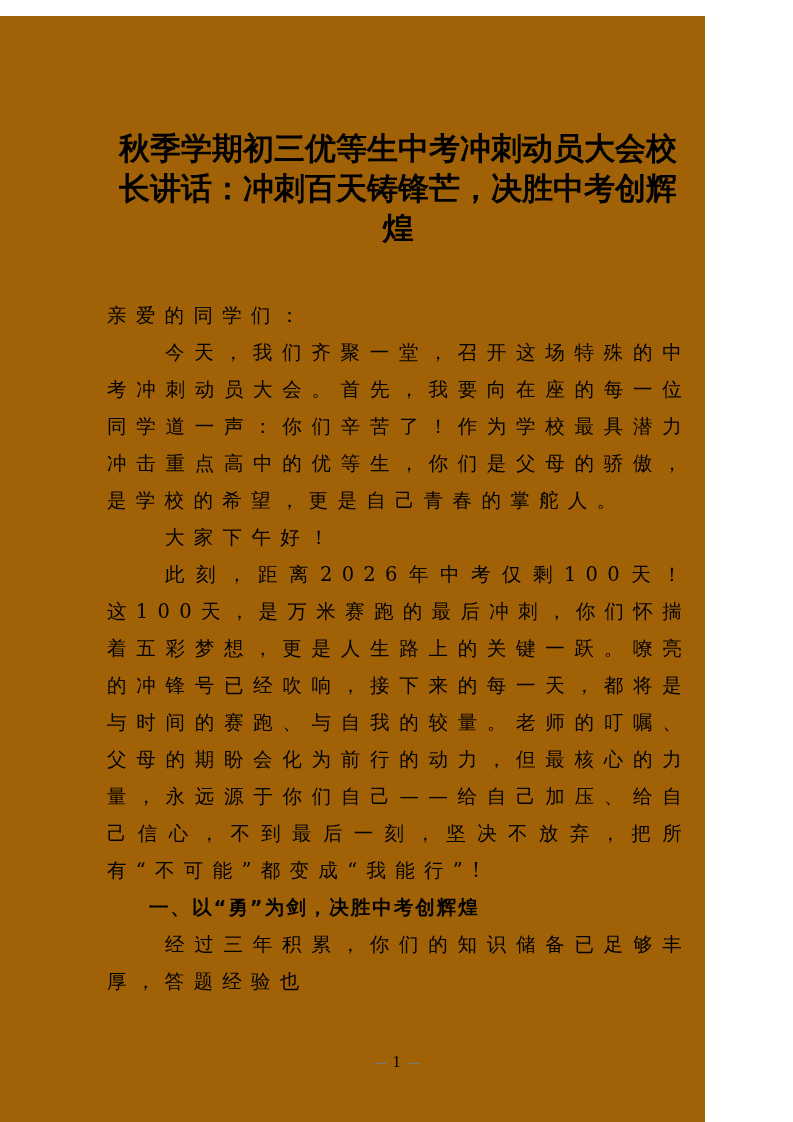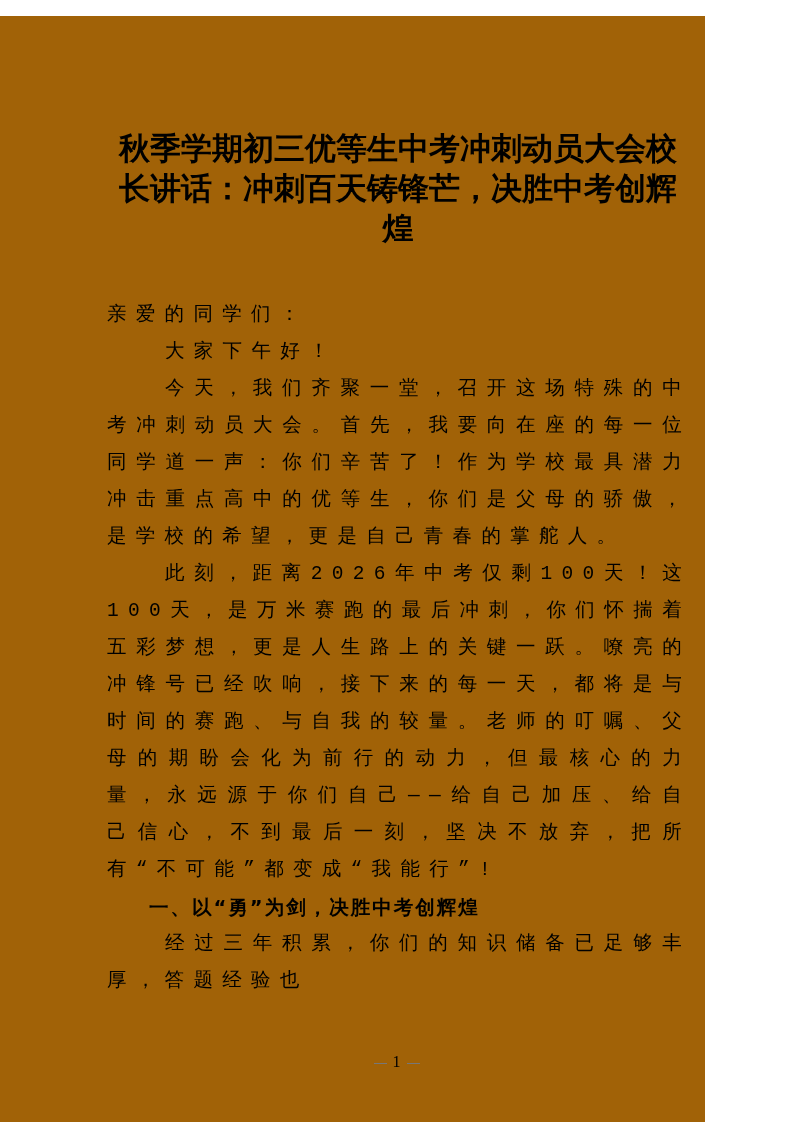--- a/index.html
+++ b/index.html
@@ -41,21 +41,20 @@
     width: 584px;
     font-family: "DejaVu Serif", serif;
     font-size: 19.5px;
     line-height: 37px;
     letter-spacing: 9.3px;
   }
   .body p {
     margin: 0;
     text-align: justify;
     text-align-last: left;
-    font-family: Liberation Mono, monospace;
   }
   .body p.indent {
     text-indent: 58px;
   }
   .body p.heading {
     font-family: "DejaVu Sans", sans-serif;
     font-weight: bold;
     letter-spacing: 2px;
     text-indent: 42px;
   }
@@ -80,22 +79,22 @@
 </style>
 </head>
 <body>
 
 <div class="page">
 
   <h1 class="title">秋季学期初三优等生中考冲刺动员大会校长讲话：冲刺百天铸锋芒，决胜中考创辉煌</h1>
 
   <div class="body">
     <p>亲爱的同学们：</p>
+    <p class="indent">今天，我们齐聚一堂，召开这场特殊的中考冲刺动员大会。首先，我要向在座的每一位同学道一声：你们辛苦了！作为学校最具潜力冲击重点高中的优等生，你们是父母的骄傲，是学校的希望，更是自己青春的掌舵人。</p>
     <p class="indent">大家下午好！</p>
-    <p class="indent">今天，我们齐聚一堂，召开这场特殊的中考冲刺动员大会。首先，我要向在座的每一位同学道一声：你们辛苦了！作为学校最具潜力冲击重点高中的优等生，你们是父母的骄傲，是学校的希望，更是自己青春的掌舵人。</p>
     <p class="indent">此刻，距离2026年中考仅剩100天！这100天，是万米赛跑的最后冲刺，你们怀揣着五彩梦想，更是人生路上的关键一跃。嘹亮的冲锋号已经吹响，接下来的每一天，都将是与时间的赛跑、与自我的较量。老师的叮嘱、父母的期盼会化为前行的动力，但最核心的力量，永远源于你们自己——给自己加压、给自己信心，不到最后一刻，坚决不放弃，把所有“不可能”都变成“我能行”!</p>
     <p class="heading">一、以“勇”为剑，决胜中考创辉煌</p>
     <p class="indent">经过三年积累，你们的知识储备已足够丰厚，答题经验也</p>
   </div>
 
   <div class="footer">
     <span class="dash"></span><span>1</span><span class="dash"></span>
   </div>
 
 </div>

